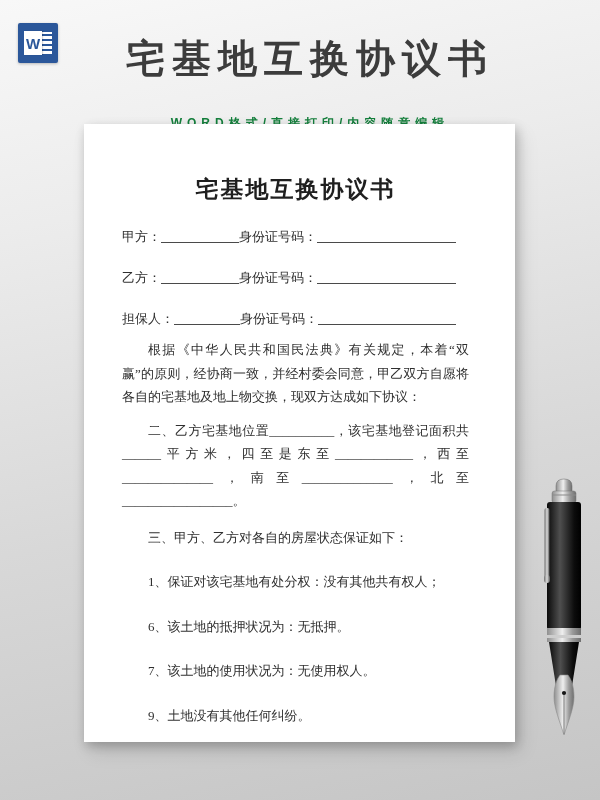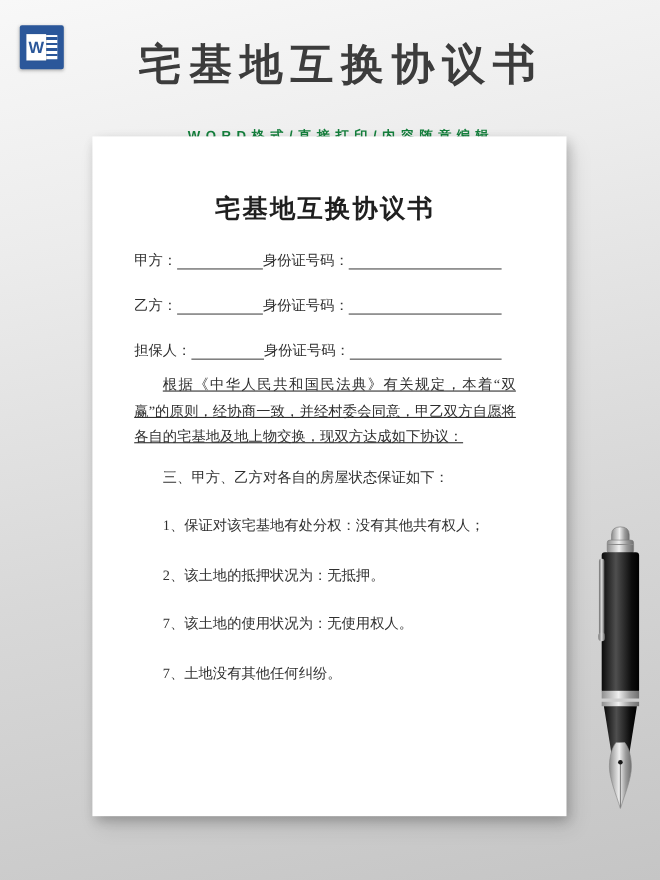--- a/index.html
+++ b/index.html
@@ -39,26 +39,26 @@
   .doc{
     position:absolute;left:38px;right:46px;top:0;
     font-family:"Liberation Serif","DejaVu Serif",serif;
     font-size:13px;color:#2f2f2f;
   }
   .doc-title{
     margin-top:50px;text-align:center;font-size:23px;font-weight:bold;
     letter-spacing:2px;color:#1f1f1f;white-space:nowrap;
   }
   .parties{margin-top:21px;}
-  .party-row{display:flex;align-items:center;height:18px;margin-top:23px;}
+  .party-row{display:flex;align-items:flex-start;height:18px;margin-top:23px;}
   .party-row .lbl{white-space:nowrap;}
   .blank1{width:78px;border-bottom:1px solid #4a4a4a;height:14px;}
   .party-row.guarantor .blank1{width:66px;}
   .blank2{flex:1;border-bottom:1px solid #4a4a4a;height:14px;margin-right:13px;}
-  .para{margin:10px 0 0;line-height:23.5px;text-align:justify;text-decoration:underline;}
+  .para{margin:10px 0 0;line-height:23.5px;text-align:justify;}
   .indent{text-indent:26px;}
   .heading{line-height:23.5px;}
   .item{margin-top:21px;line-height:23.5px;}
   
   .pen{position:absolute;left:543px;top:478px;width:42px;height:262px;}
 </style>
 </head>
 <body>
 
 <div class="header">
@@ -89,25 +89,26 @@
       </div>
       <div class="party-row guarantor">
         <span class="lbl">担保人：</span>
         <span class="blank1"></span>
         <span class="lbl">身份证号码：</span>
         <span class="blank2"></span>
       </div>
     </div>
 
     <p class="para indent">根据《中华人民共和国民法典》有关规定，本着“双赢”的原则，经协商一致，并经村委会同意，甲乙双方自愿将各自的宅基地及地上物交换，现双方达成如下协议：</p>
+    <p class="para indent">二、乙方宅基地位置__________，该宅基地登记面积共______平方米，四至是东至____________，西至______________，南至______________，北至_________________。</p>
     <p class="heading indent">三、甲方、乙方对各自的房屋状态保证如下：</p>
     <p class="item indent">1、保证对该宅基地有处分权：没有其他共有权人；</p>
-    <p class="item indent">2、该土地的抵押状况为：无抵押。</p>
+    <p class="item indent">6、该土地的抵押状况为：无抵押。</p>
     <p class="item indent">7、该土地的使用状况为：无使用权人。</p>
-    <p class="item indent">7、土地没有其他任何纠纷。</p>
+    <p class="item indent">9、土地没有其他任何纠纷。</p>
   </div>
 </div>
 
 <svg class="pen" viewBox="0 0 42 262">
   <defs>
     <linearGradient id="silverV" x1="0" y1="0" x2="1" y2="0">
       <stop offset="0" stop-color="#8f8f8f"></stop>
         <stop offset="0.45" stop-color="#efefef"></stop>
       <stop offset="0.75" stop-color="#9a9a9a"></stop>
         <stop offset="1" stop-color="#6f6f6f"></stop>

